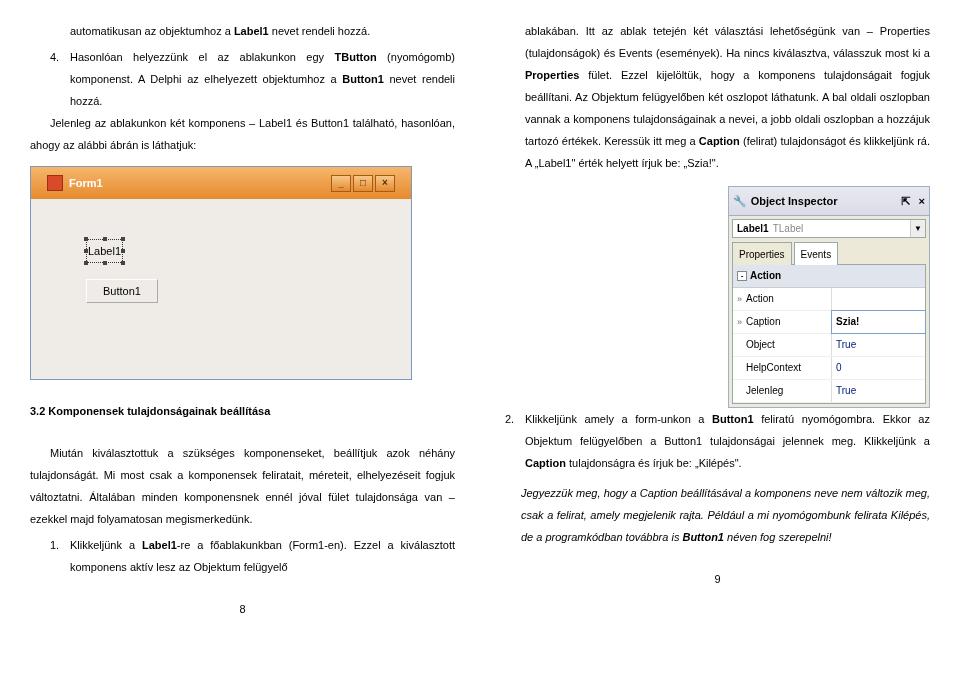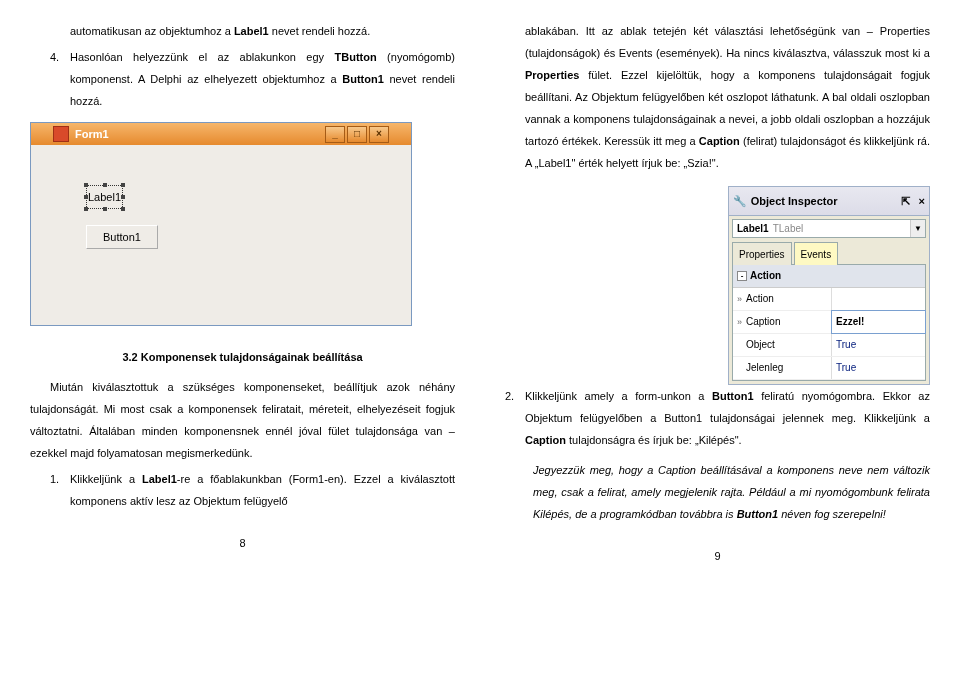--- a/index.html
+++ b/index.html
@@ -34,22 +34,21 @@
   }
   .list-num {
     flex: 0 0 20px;
   }
   .list-text {
     flex: 1;
     text-align: justify;
   }
   .heading {
     font-weight: bold;
-    margin: 20px 0 8px 0;
-    text-align: center;
+    margin: 20px 0 20px 0;
   }
   .page-num {
     text-align: center;
     margin-top: 20px;
     font-size: 11px;
   }
   .italic {
     font-style: italic;
   }
   b { font-weight: bold; }
@@ -58,24 +57,24 @@
   .form1-window {
     width: 380px;
     margin: 10px 0 20px 0;
     border: 1px solid #7a99c0;
     font-family: Tahoma, Arial, sans-serif;
     font-size: 11px;
   }
   .form1-title {
     display: flex;
     align-items: center;
-    height: 22px;
+    height: 32px;
     background: linear-gradient(#f6b66b, #e68a2e);
     color: #fff;
-    padding: 0 22px;
+    padding: 0 16px;
     font-weight: bold;
   }
   .form1-icon {
     width: 14px; height: 14px;
     background: #d94a2a;
     border: 1px solid #a03015;
     margin-right: 6px;
   }
   .form1-wbtns {
     margin-left: auto;
@@ -184,21 +183,21 @@
   }
   .insp-tab {
     padding: 2px 6px 0 6px;
     border: 1px solid #9aa;
     border-bottom: none;
     background: #ece9d8;
     position: relative;
     top: 1px;
   }
   .insp-tab.inactive {
-    background: #fef9c3;
+    background: #ffffff;
   }
   .insp-panel {
     margin: 0 3px 3px 3px;
     border: 1px solid #9aa;
     background: #fff;
   }
   .insp-section {
     background: #e0e4ec;
     padding: 1px 4px;
     font-weight: bold;
@@ -262,20 +261,21 @@
       <span>automatikusan az objektumhoz a </span><b>Label1</b><span> nevet rendeli hozzá.</span>
     </p>
 
     <div class="list-item">
       <div class="list-num">4.</div>
       <div class="list-text">
         <span>Hasonlóan helyezzünk el az ablakunkon egy </span><b>TButton</b><span> (nyomógomb) komponenst. A Delphi az elhelyezett objektumhoz a </span><b>Button1</b><span> nevet rendeli hozzá.</span>
       </div>
     </div>
 
+    <p class="para indent">Jelenleg az ablakunkon két komponens – Label1 és Button1 található, hasonlóan, ahogy az alábbi ábrán is láthatjuk:</p>
 
     <div class="form1-window">
       <div class="form1-title">
         <div class="form1-icon"></div>
         <span>Form1</span>
         <div class="form1-wbtns">
           <div class="form1-wbtn">_</div>
           <div class="form1-wbtn">□</div>
           <div class="form1-wbtn">×</div>
         </div>
@@ -344,28 +344,35 @@
                   <span class="insp-tw">»</span>
                   <span>Action</span>
                 </div>
                 <div class="insp-val"></div>
               </div>
               <div class="insp-row">
                 <div class="insp-prop">
                   <span class="insp-tw">»</span>
                   <span>Caption</span>
                 </div>
-                <div class="insp-val editing">Ezzel!</div>
+                <div class="insp-val editing">Szia!</div>
               </div>
               <div class="insp-row">
                 <div class="insp-prop">
                   <span class="insp-tw"></span>
                   <span>Object</span>
                 </div>
                 <div class="insp-val">True</div>
+              </div>
+              <div class="insp-row">
+                <div class="insp-prop">
+                  <span class="insp-tw"></span>
+                  <span>HelpContext</span>
+                </div>
+                <div class="insp-val">0</div>
               </div>
               <div class="insp-row">
                 <div class="insp-prop">
                   <span class="insp-tw"></span>
                   <span>Jelenleg</span>
                 </div>
                 <div class="insp-val">True</div>
               </div>
             </div>
       </div>
@@ -373,19 +380,19 @@
     </div>
 
 
     <div class="list-item" style="margin-left:0">
       <div class="list-num">2.</div>
       <div class="list-text">
         <span>Klikkeljünk amely a form-unkon a </span><b>Button1</b><span> feliratú nyomógombra. Ekkor az Objektum felügyelőben a Button1 tulajdonságai jelennek meg. Klikkeljünk a </span><b>Caption</b><span> tulajdonságra és írjuk be: „Kilépés".</span>
       </div>
     </div>
 
-    <p class="para italic" style="margin-left:28px;margin-top:8px">
+    <p class="para italic" style="margin-left:16px;margin-top:8px">
       <span>Jegyezzük meg, hogy a Caption beállításával a komponens neve nem változik meg, csak a felirat, amely megjelenik rajta. Például a mi nyomógombunk felirata Kilépés, de a programkódban továbbra is </span><b>Button1</b><span> néven fog szerepelni!</span>
     </p>
 
     <div class="page-num">9</div>
   </div>
 </div>
 
 </body></html>

